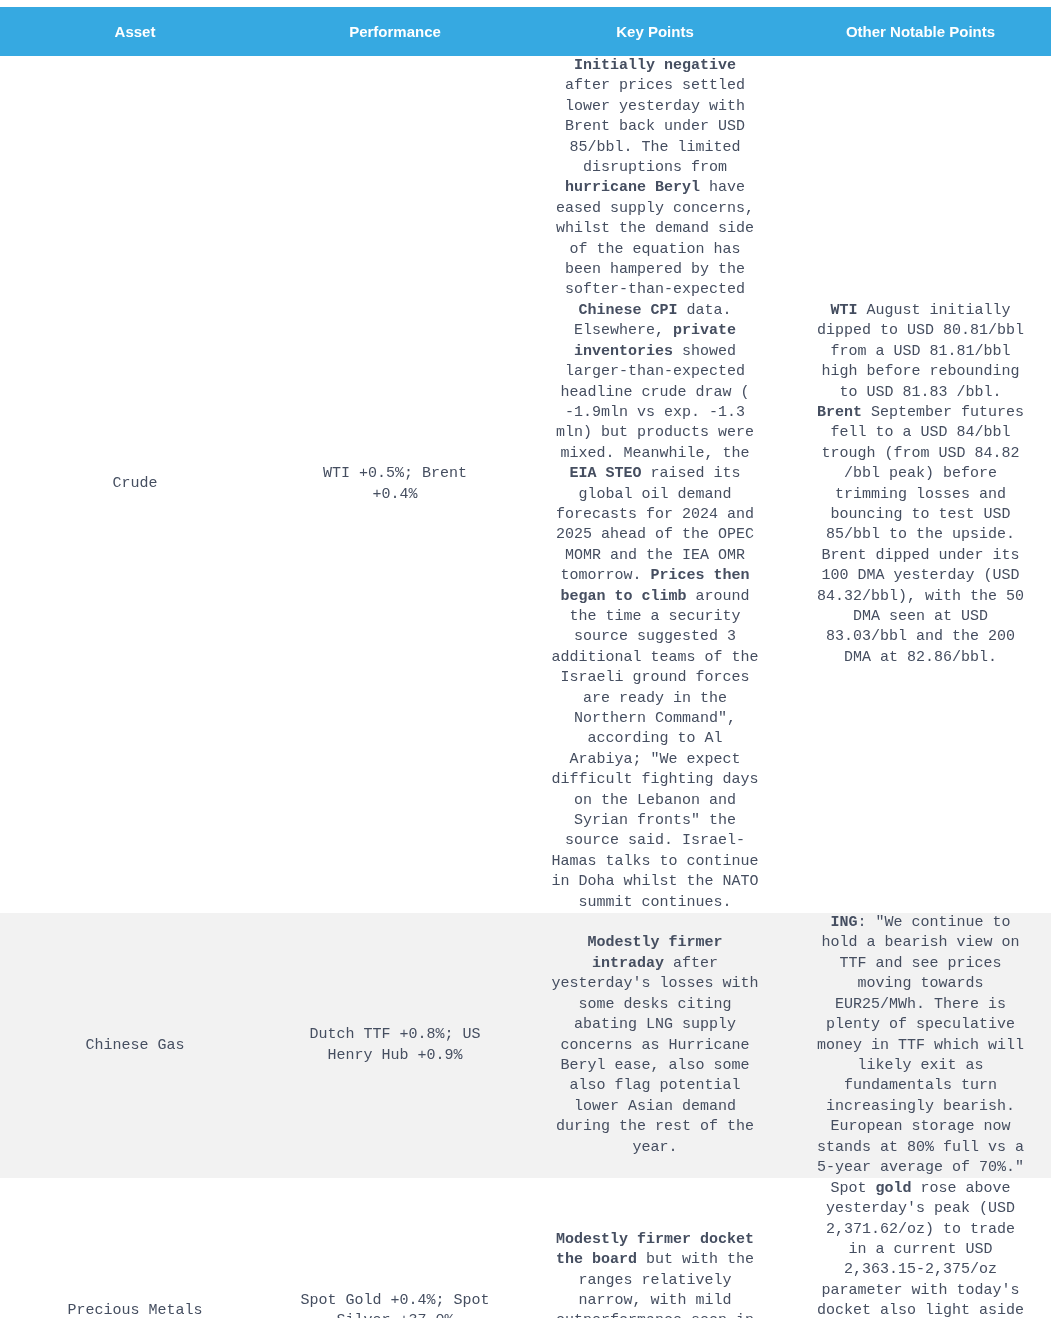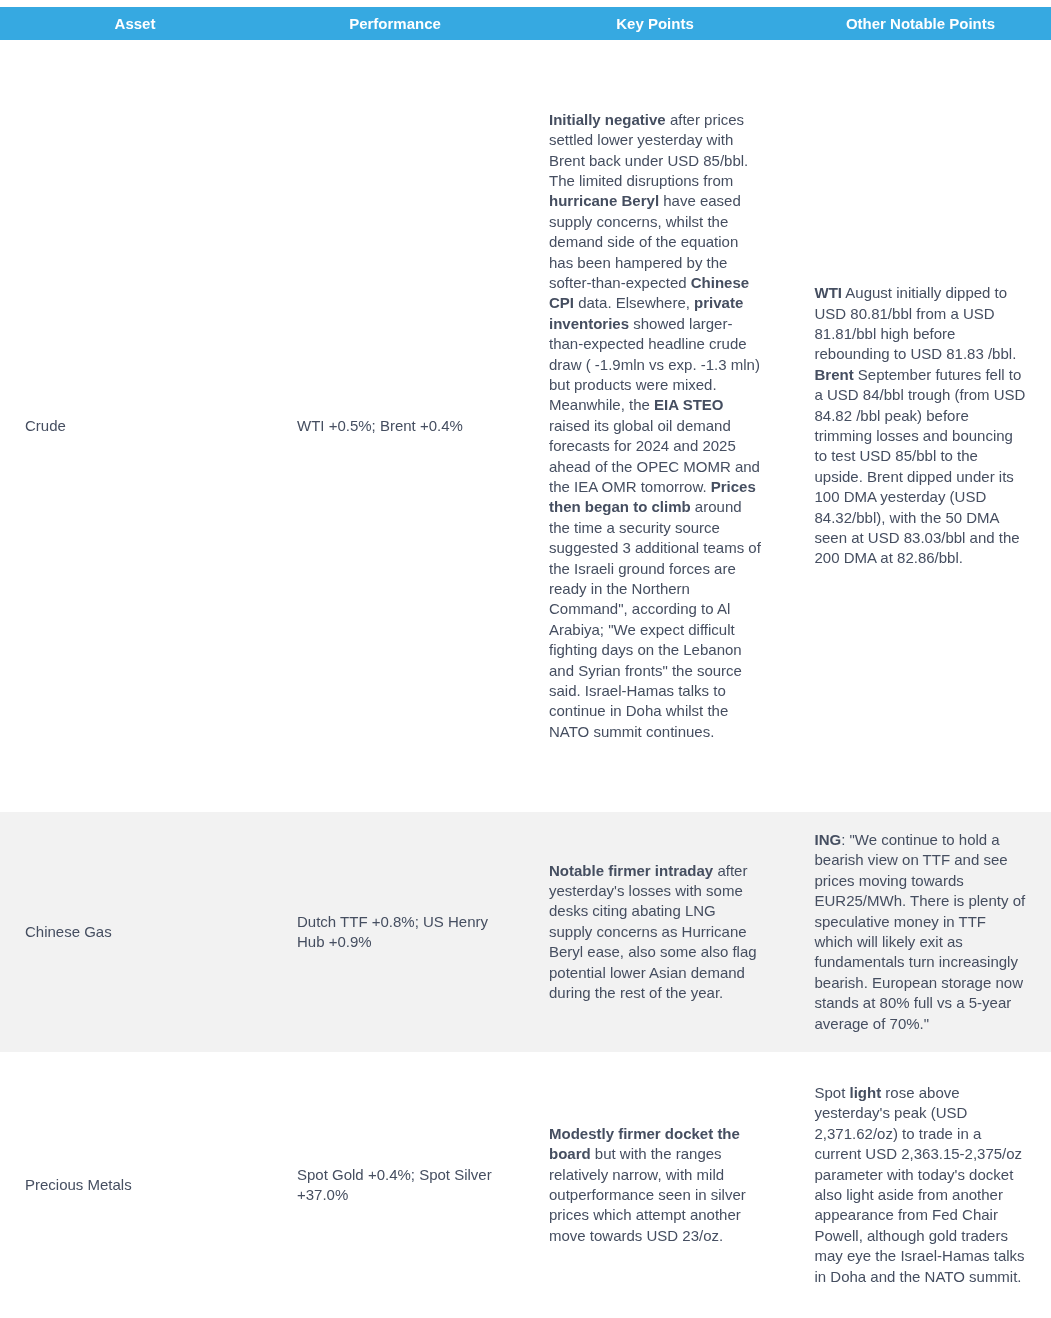--- a/index.html
+++ b/index.html
@@ -22,27 +22,27 @@
     width:1051px;margin-top:7px;
   }
   col.c-asset{width:270px;}
   col.c-perf{width:250px;}
   col.c-key{width:270px;}
   col.c-other{width:261px;}
   thead th{
     background:var(--header-bg);
     color:var(--header-text);
     font-size:15px;font-weight:bold;
-    height:33px;padding:0;
+    height:33px;padding:16px;
     text-align:center;vertical-align:middle;
   }
   td{
-    vertical-align:middle;
+    text-align:center;vertical-align:middle;
     font-size:15px;line-height:20.4px;
-    padding:0;color:var(--body-text);
+    padding:0;color:var(--body-text);font-family:Liberation Mono, monospace;
   }
   tr.row-crude{height:772px;background:var(--row-bg);}
   tr.row-gas{height:240px;background:var(--alt-row-bg);}
   tr.row-metals{height:266px;background:var(--row-bg);}
   .cell-text{margin:0 auto;max-width:212px;}
   .cell-text.perf{max-width:196px;}
   .cell-text.asset{max-width:220px;}
   .bold-seg{font-weight:bold;}
 </style>
 </head>
@@ -79,34 +79,34 @@
       </td>
     </tr>
     <tr class="row-gas">
       <td>
         <div class="cell-text asset">Chinese Gas</div>
       </td>
       <td>
         <div class="cell-text perf">Dutch TTF +0.8%; US Henry Hub +0.9%</div>
       </td>
       <td>
-        <div class="cell-text"><span class="bold-seg">Notable firmer intraday</span><span> after yesterday's losses with some desks citing abating LNG supply concerns as Hurricane Beryl ease, also some also flag potential lower Asian demand during the rest of the year.</span></div>
+        <div class="cell-text"><span class="bold-seg">Modestly firmer intraday</span><span> after yesterday's losses with some desks citing abating LNG supply concerns as Hurricane Beryl ease, also some also flag potential lower Asian demand during the rest of the year.</span></div>
       </td>
       <td>
         <div class="cell-text"><span class="bold-seg">ING</span><span>: "We continue to hold a bearish view on TTF and see prices moving towards EUR25/MWh. There is plenty of speculative money in TTF which will likely exit as fundamentals turn increasingly bearish. European storage now stands at 80% full vs a 5-year average of 70%."</span></div>
       </td>
     </tr>
     <tr class="row-metals">
       <td>
         <div class="cell-text asset">Precious Metals</div>
       </td>
       <td>
         <div class="cell-text perf">Spot Gold +0.4%; Spot Silver +37.0%</div>
       </td>
       <td>
         <div class="cell-text"><span class="bold-seg">Modestly firmer docket the board</span><span> but with the ranges relatively narrow, with mild outperformance seen in silver prices which attempt another move towards USD 23/oz.</span></div>
       </td>
       <td>
-        <div class="cell-text"><span>Spot </span><span class="bold-seg">light</span><span> rose above yesterday's peak (USD 2,371.62/oz) to trade in a current USD 2,363.15-2,375/oz parameter with today's docket also light aside from another appearance from Fed Chair Powell, although gold traders may eye the Israel-Hamas talks in Doha and the NATO summit.</span></div>
+        <div class="cell-text"><span>Spot </span><span class="bold-seg">gold</span><span> rose above yesterday's peak (USD 2,371.62/oz) to trade in a current USD 2,363.15-2,375/oz parameter with today's docket also light aside from another appearance from Fed Chair Powell, although gold traders may eye the Israel-Hamas talks in Doha and the NATO summit.</span></div>
       </td>
     </tr>
   </tbody>
 </table>
 
 </body></html>

